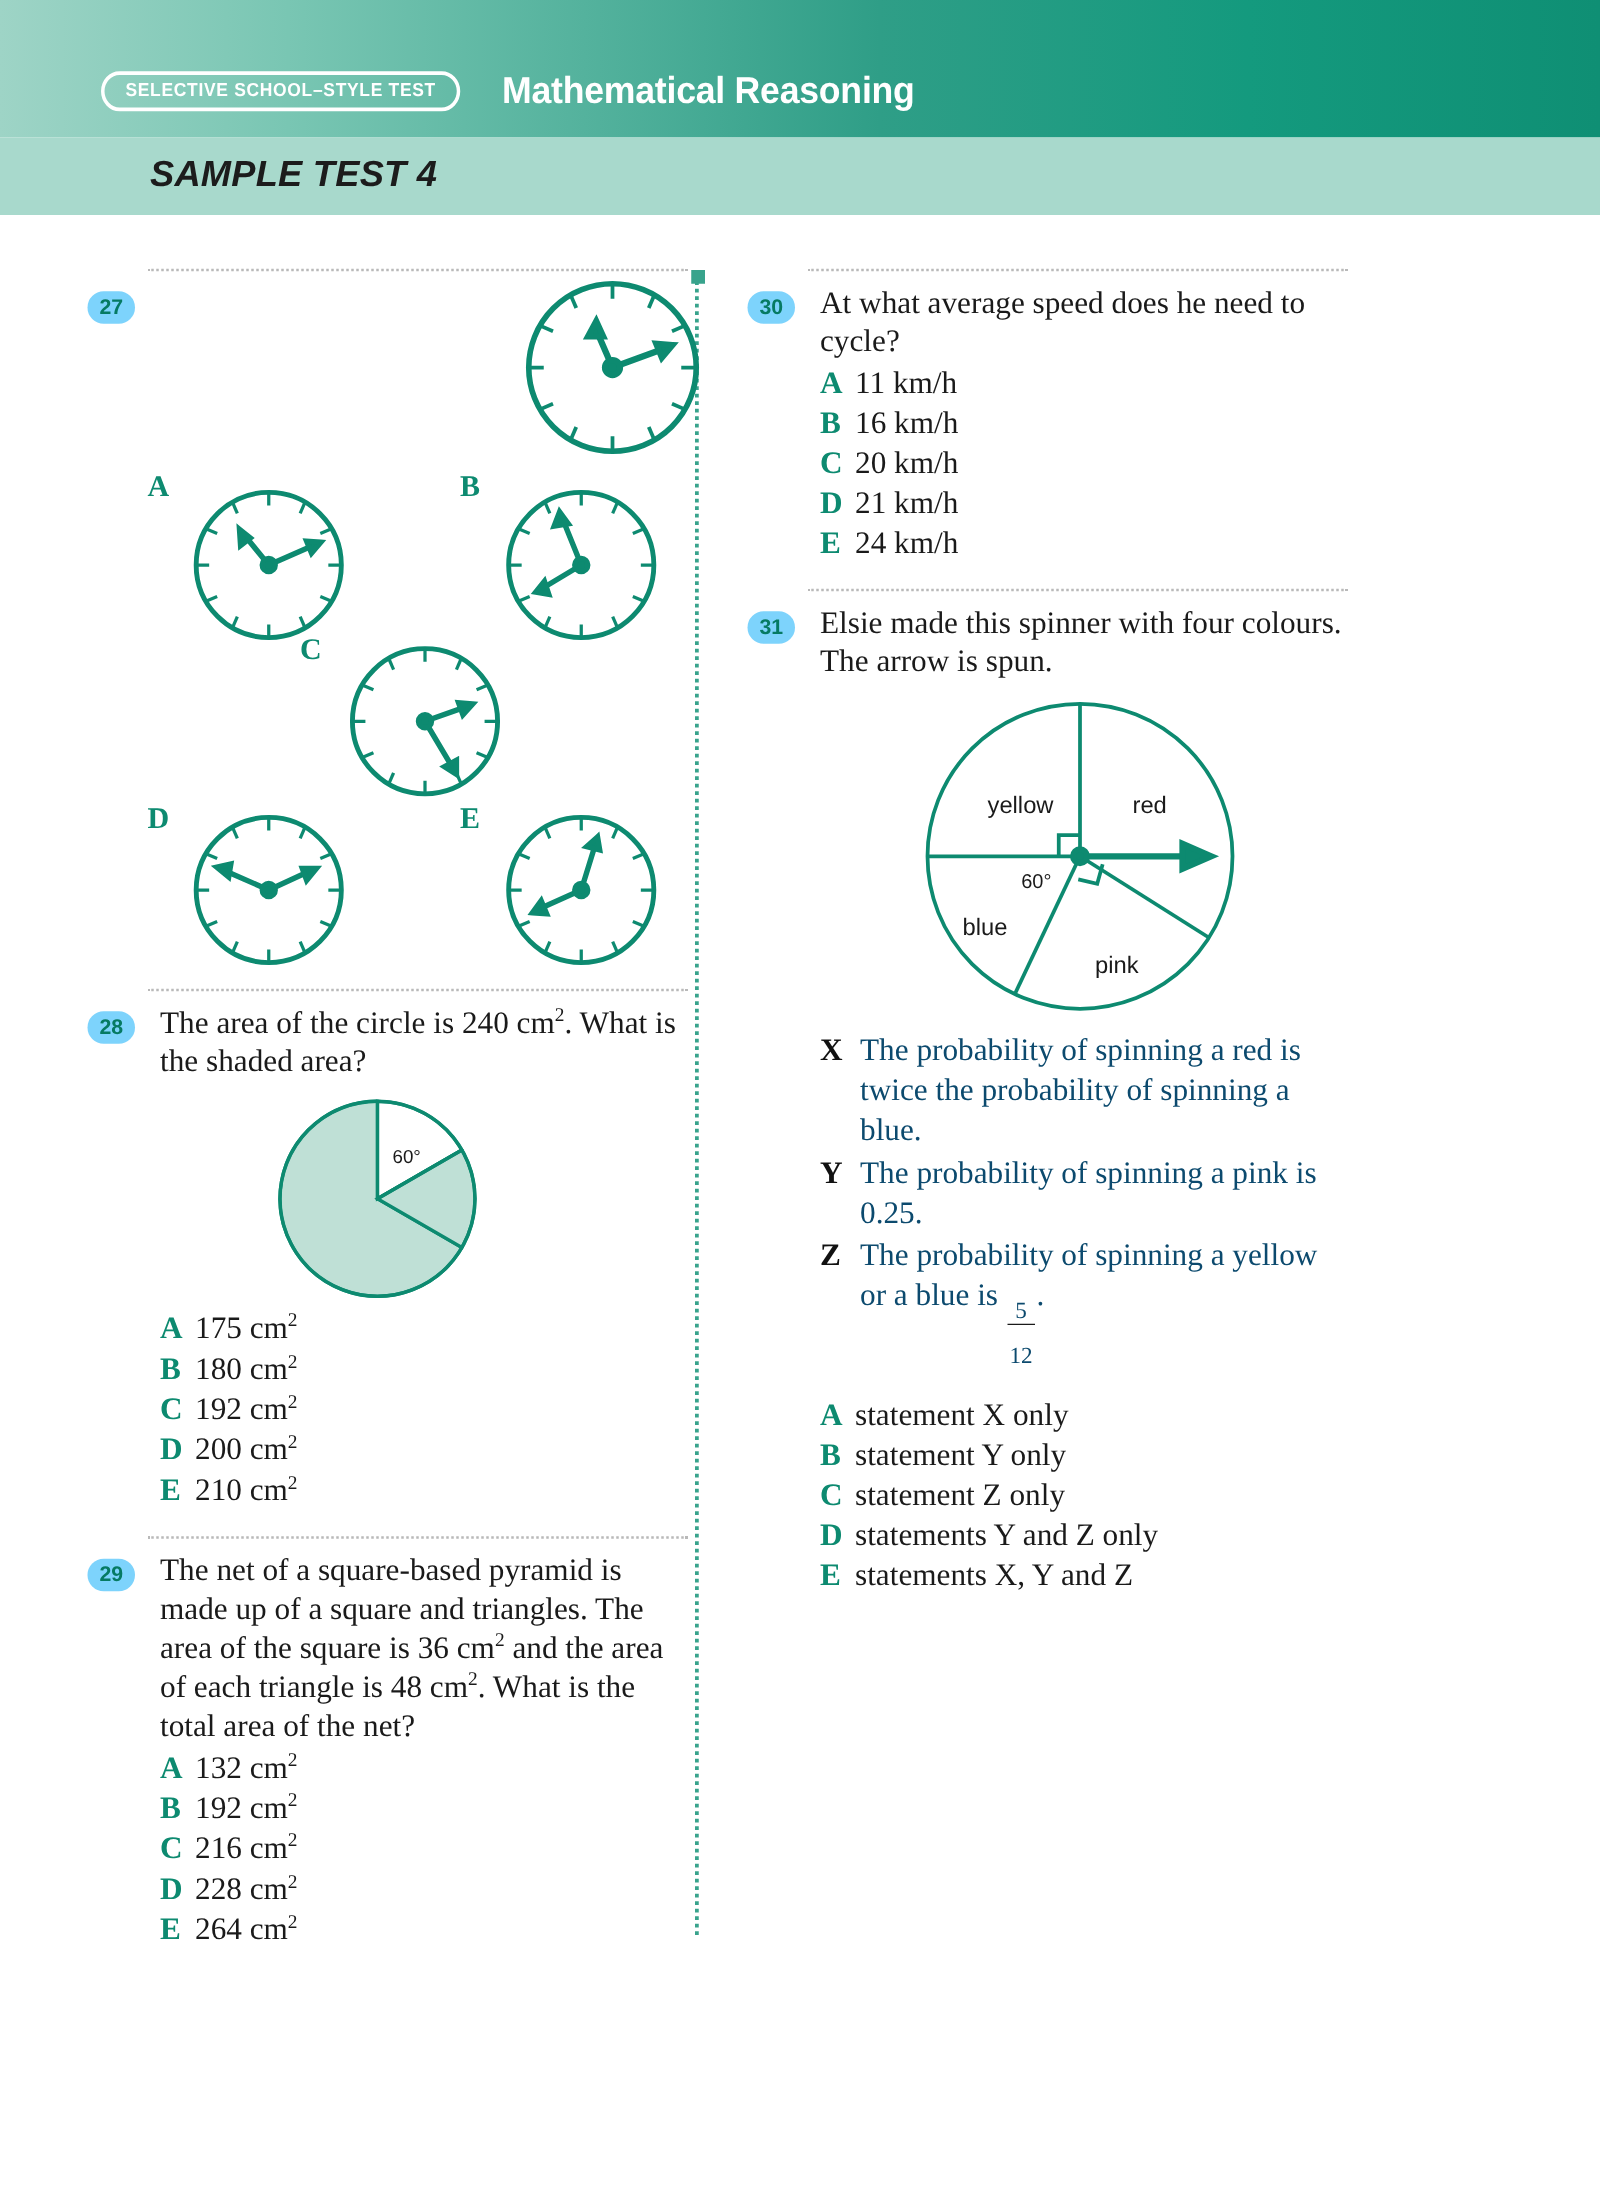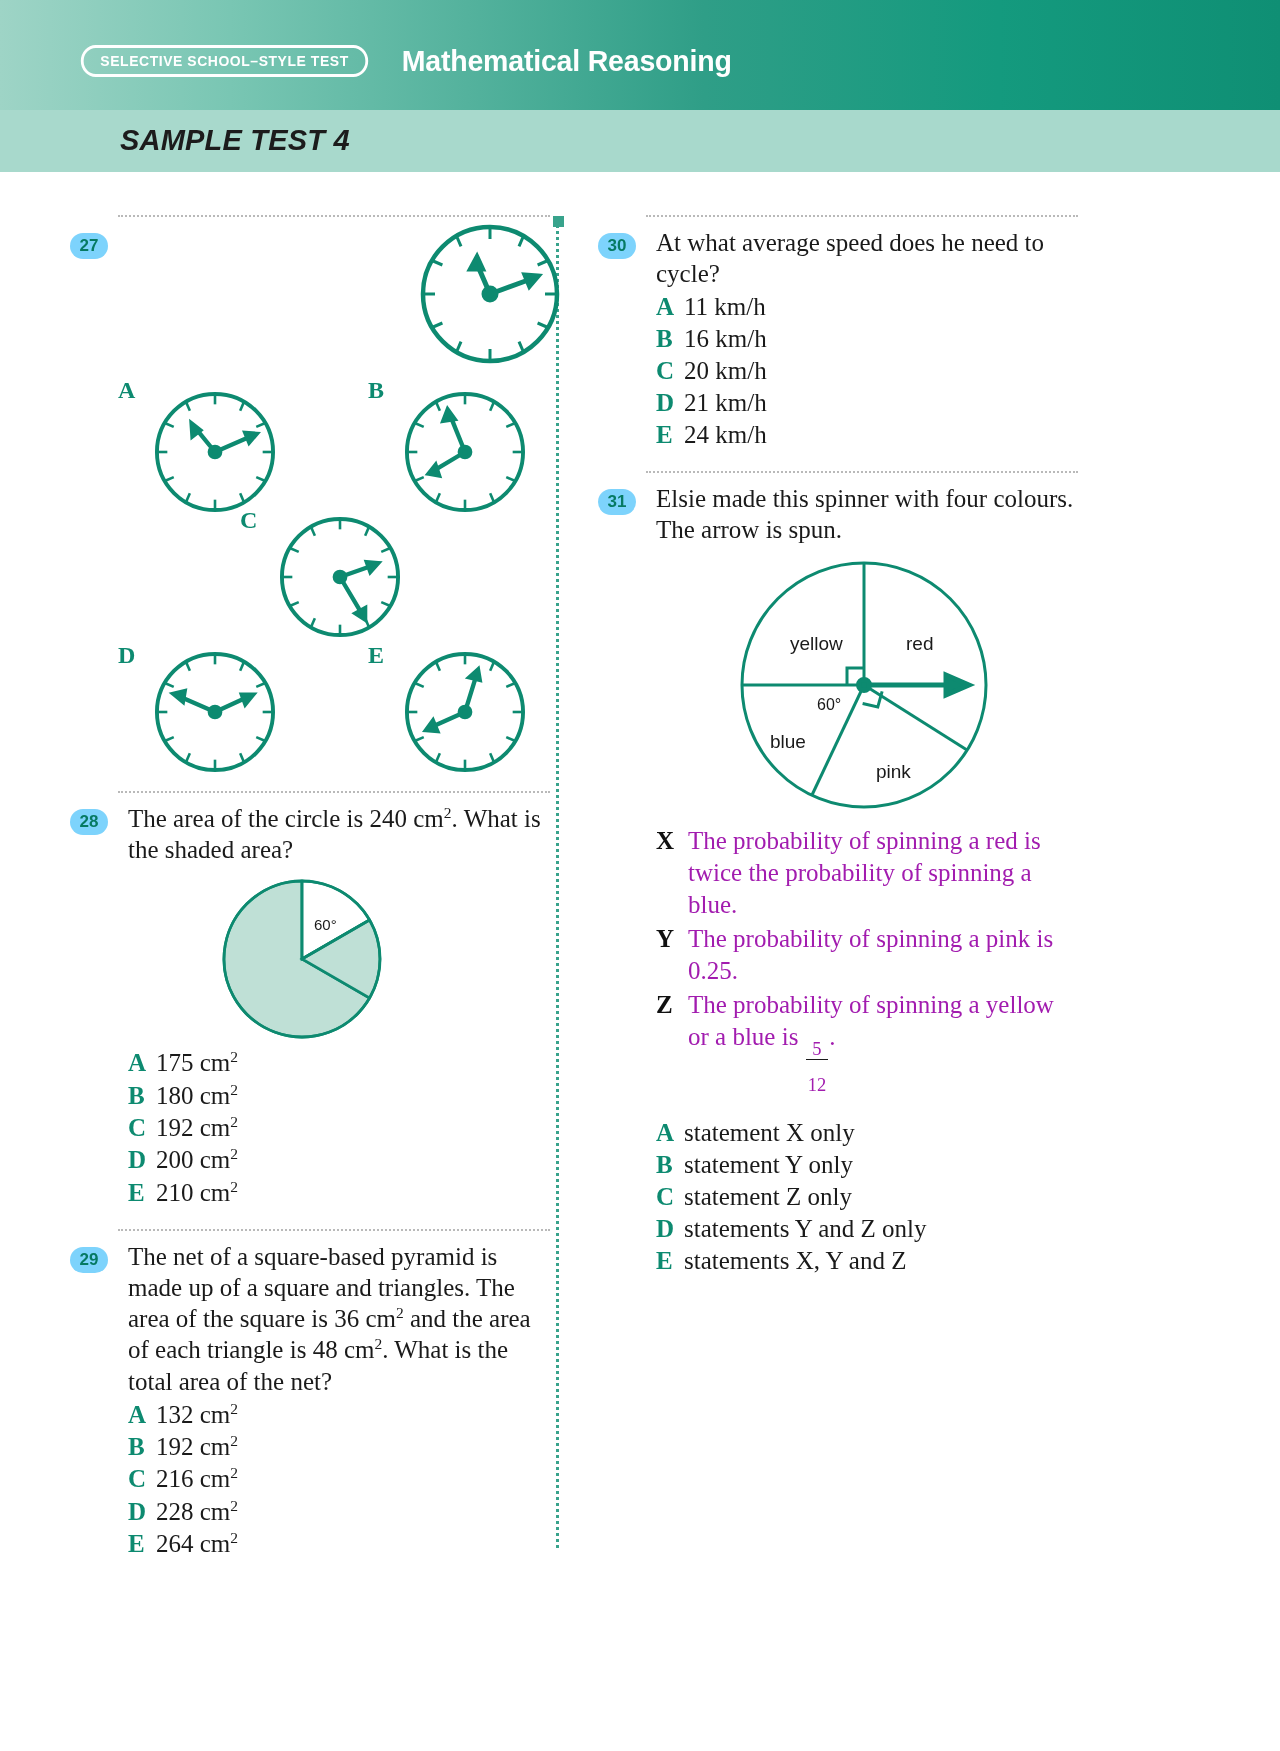--- a/index.html
+++ b/index.html
@@ -1,21 +1,21 @@
 <!DOCTYPE html>
 <html><head>
 <meta charset="utf-8">
 <style>
   html,body{margin:0;padding:0;background:#ffffff;}
   body{width:1280px;height:1751px;position:relative;font-family:"Liberation Serif",serif;color:#1a1a1a;}
 
   
   .header-band{position:absolute;left:0;top:0;width:1280px;height:110px;
     background:linear-gradient(90deg,#9ed4c6 0%,#79c6b3 18%,#2f9e87 55%,#149a7e 78%,#0f8f74 100%);}
-  .header-inner{position:absolute;left:70px;top:44px;display:flex;align-items:center;gap:14px;}
+  .header-inner{position:absolute;left:70px;top:56px;display:flex;align-items:center;gap:14px;}
   .pill{border:3px solid #ffffff;border-radius:26px;padding:5px 18px 6px 18px;
     color:#ffffff;font-family:"Liberation Sans",sans-serif;font-weight:700;
     font-size:15px;letter-spacing:0.6px;line-height:1;white-space:nowrap;
     transform:scaleX(0.93);}
   .header-title{color:#ffffff;font-family:"Liberation Sans",sans-serif;font-weight:700;
     font-size:30px;letter-spacing:-0.2px;white-space:nowrap;transform:scaleX(0.95);}
 
   .subhead-band{position:absolute;left:0;top:110px;width:1280px;height:62px;background:#a8d9cc;}
   .subhead-text{position:absolute;left:120px;top:124px;font-family:"Liberation Sans",sans-serif;
     font-style:italic;font-weight:700;font-size:29px;color:#1c1c1c;letter-spacing:0.2px;}
@@ -37,21 +37,21 @@
     font-weight:700;font-size:17px;display:flex;align-items:center;justify-content:center;}
   .qbody{margin-left:58px;font-size:25px;line-height:1.24;}
   .qbody p{margin:0;}
 
   .opts{margin-left:58px;margin-top:2px;}
   .opt{display:flex;gap:10px;font-size:25px;line-height:1.28;}
   .opt .ltr{color:#0d8a70;font-weight:700;width:18px;flex:0 0 18px;}
   .opt .txt{color:#1a1a1a;}
   .stmt{display:flex;gap:12px;font-size:25px;line-height:1.28;margin-top:2px;}
   .stmt .ltr{color:#111;font-weight:700;width:20px;flex:0 0 20px;}
-  .stmt .txt{color:#a21caf;}
+  .stmt .txt{color:#0c4a6e;}
   sup{font-size:0.62em;vertical-align:super;}
 
   .frac{display:inline-flex;flex-direction:column;align-items:center;
     vertical-align:-0.55em;font-size:0.74em;line-height:1.02;margin:0 1px;}
   .frac .num{padding:0 2px;}
   .frac .den{border-top:1.6px solid #1a1a1a;padding:16px 2px;}
 
   
   .footer{position:absolute;left:0;top:1664px;width:1280px;height:60px;}
 

